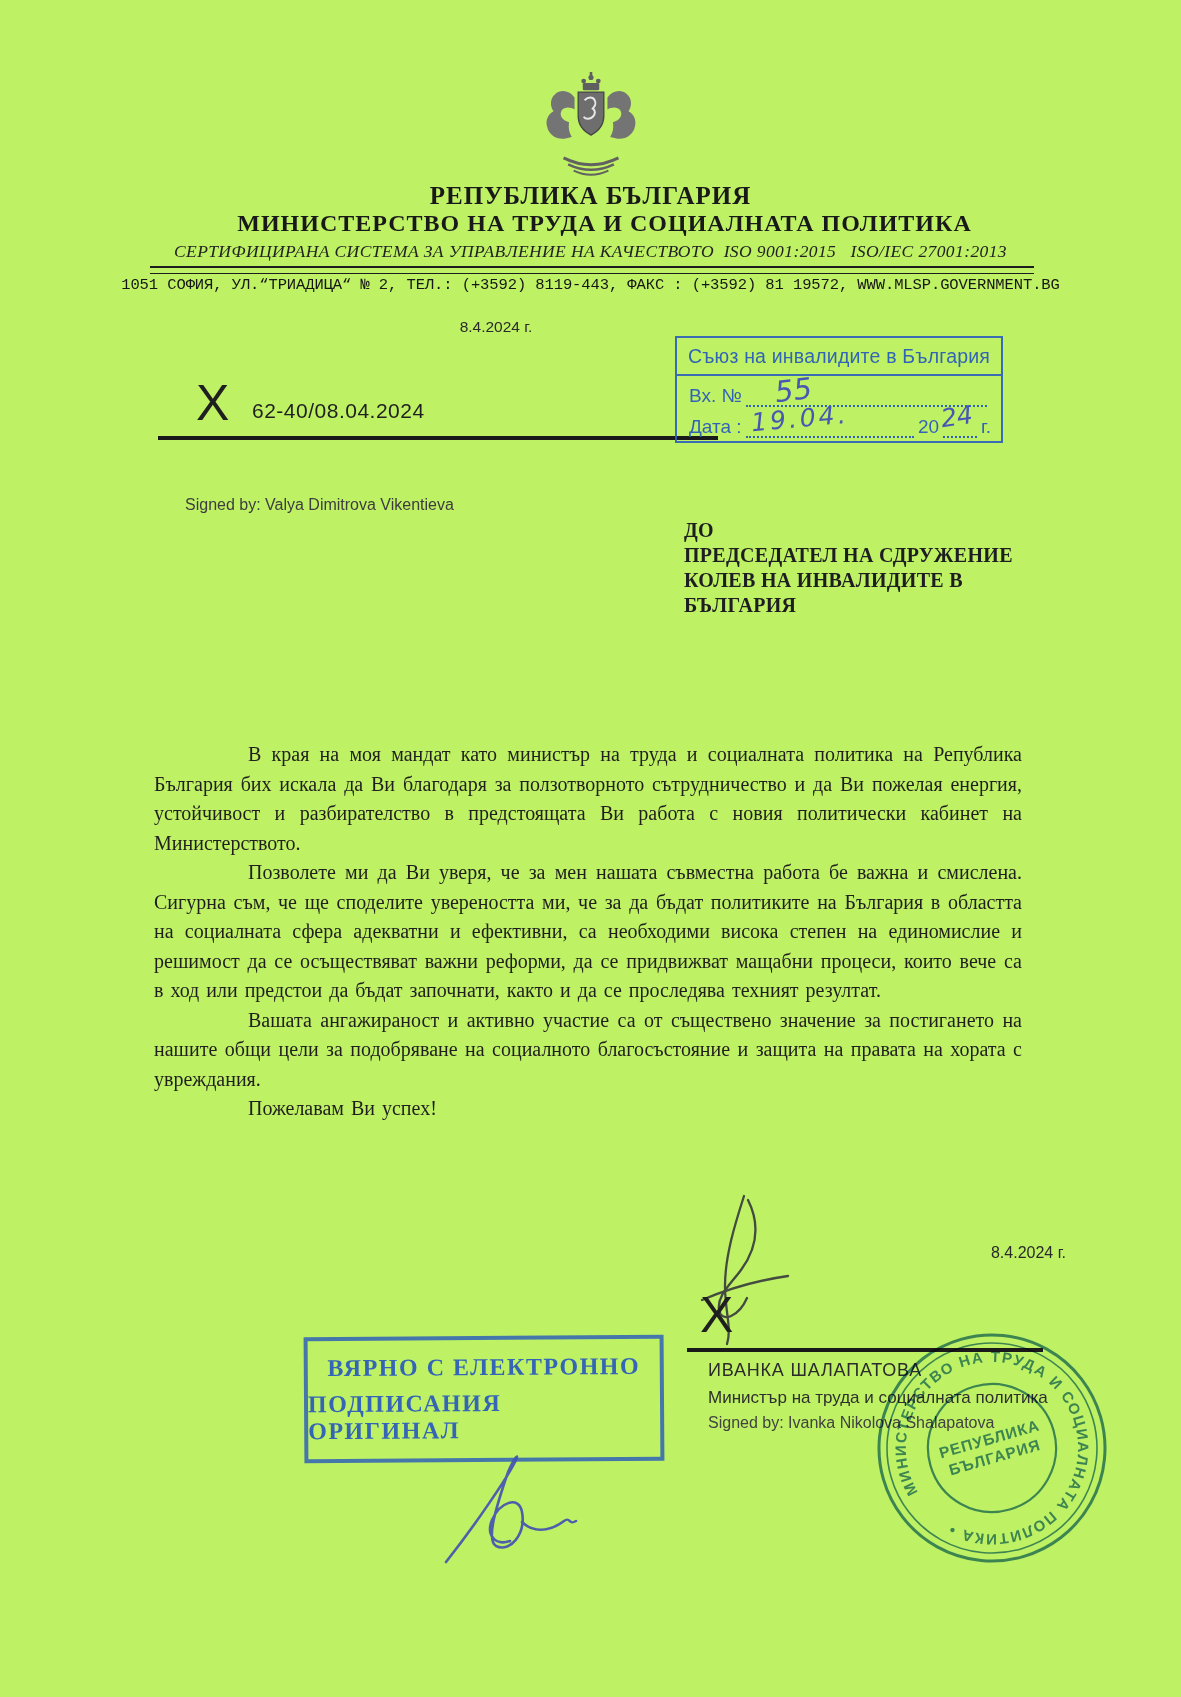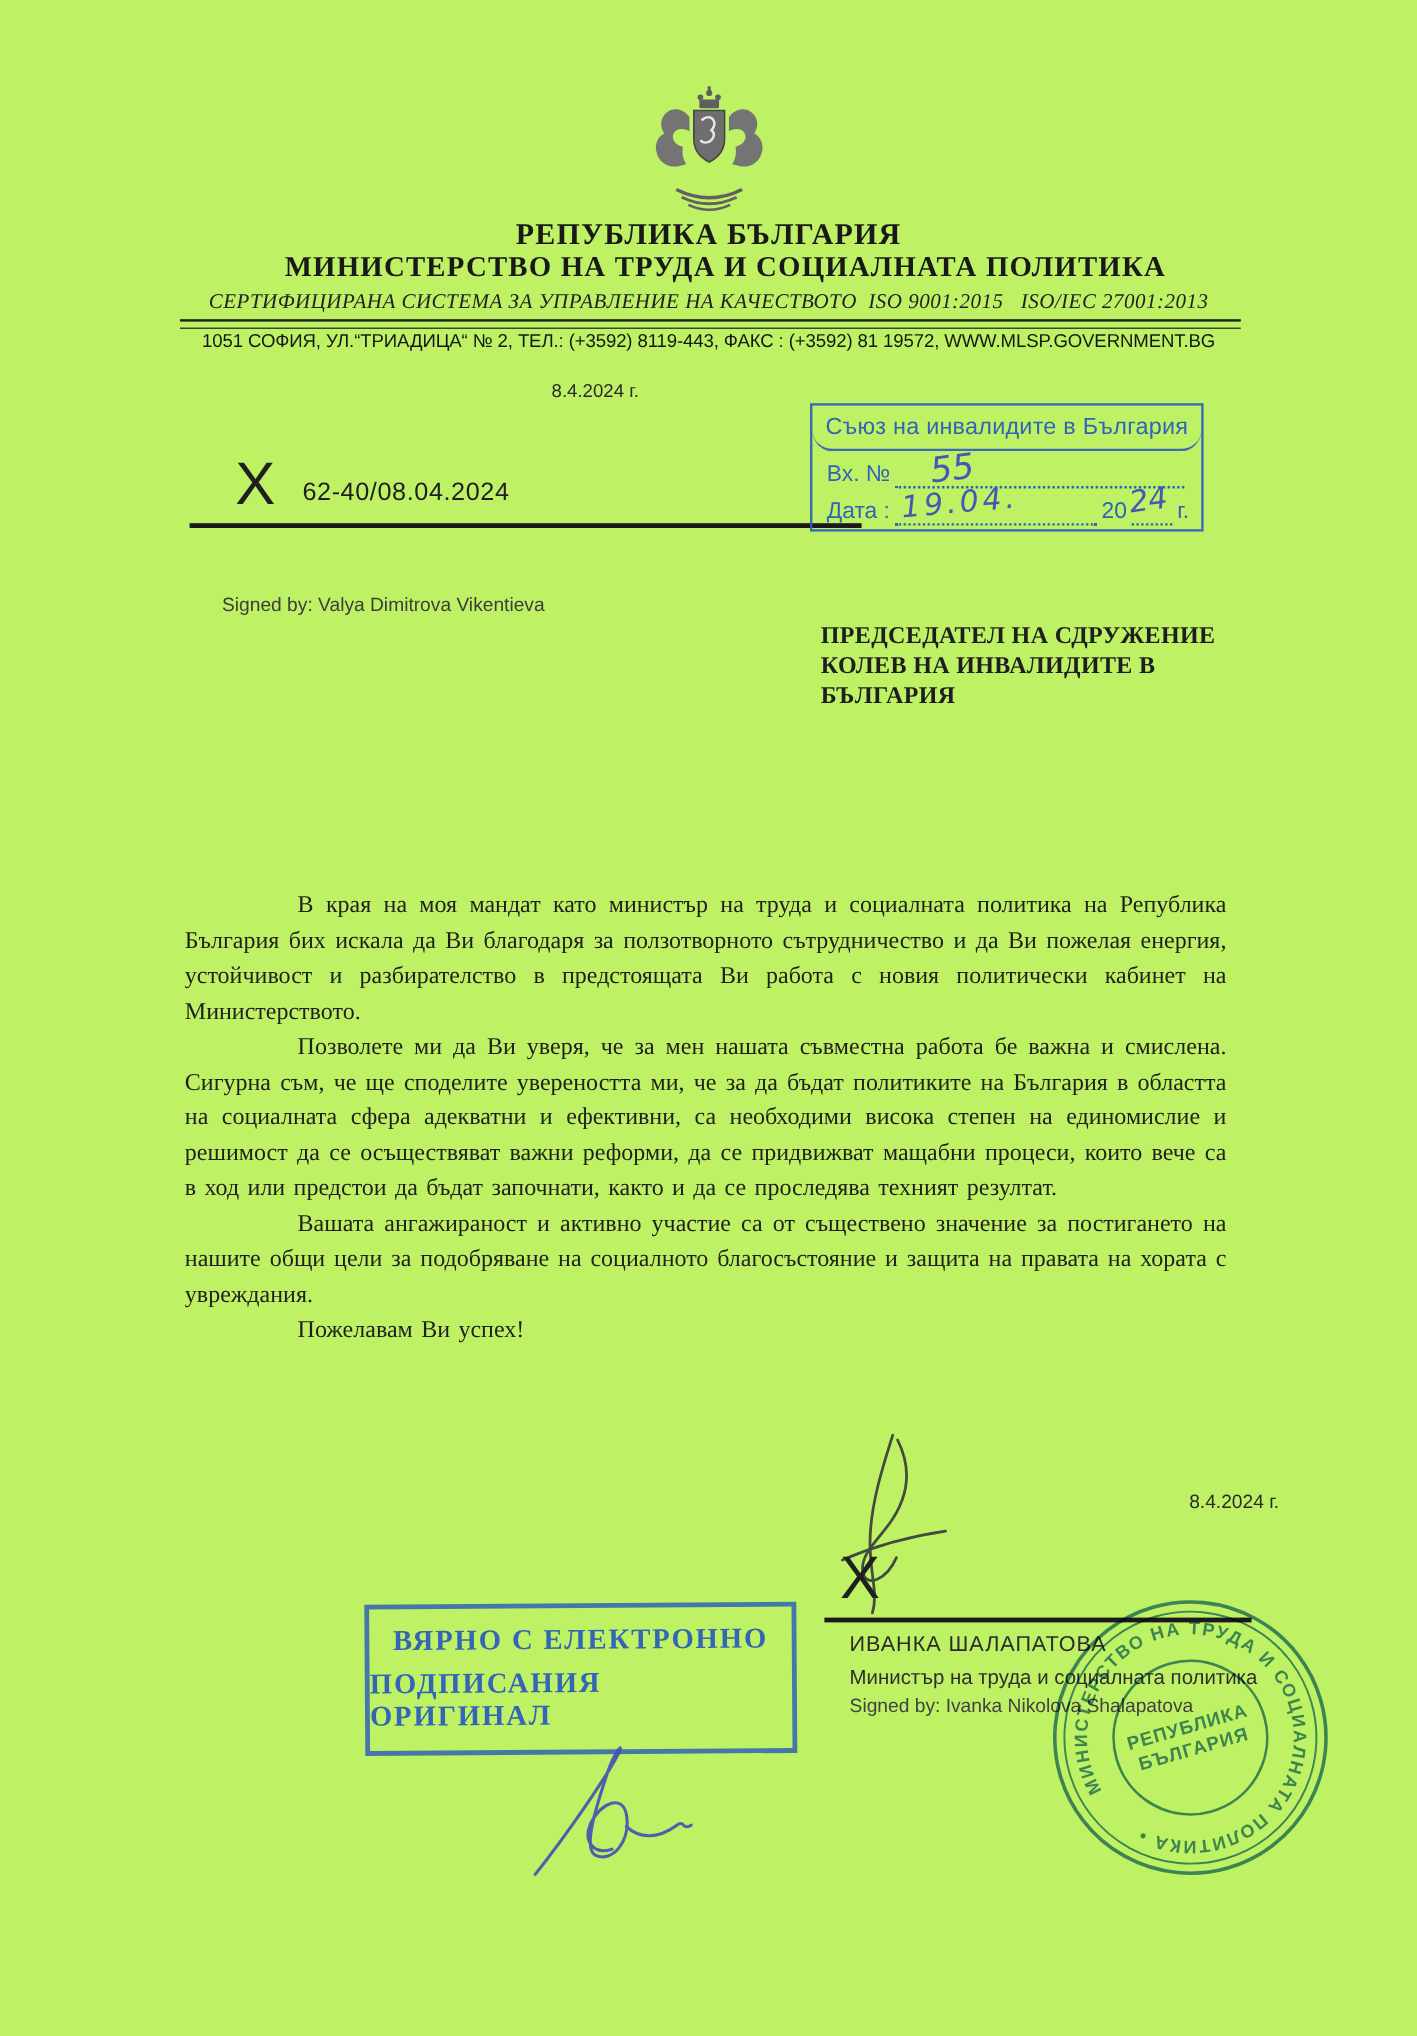--- a/index.html
+++ b/index.html
@@ -14,41 +14,41 @@
   .crest{left:527px;top:70px;width:128px;height:110px;}
   .h-republic{left:0;top:182px;width:1181px;text-align:center;
     font-weight:bold;font-size:25px;letter-spacing:1px;color:#191919;}
   .h-ministry{left:0;top:210px;width:1181px;text-align:center;
     font-weight:bold;font-size:24px;letter-spacing:1px;color:#191919;padding-left:14px;}
   .h-cert{left:0;top:241px;width:1181px;text-align:center;
     font-style:italic;font-size:17.5px;letter-spacing:.4px;color:#222;}
   .h-rule{left:150px;top:266px;width:884px;height:5px;
     border-top:2.5px solid #1d1d1d;border-bottom:1.5px solid #1d1d1d;}
   .h-address{left:0;top:276px;width:1181px;text-align:center;
-    font-family:Liberation Sans, sans-serif;font-size:15.5px;
+    font-family:Liberation Mono, monospace;font-size:15.5px;
     letter-spacing:-0.1px;color:#161616;}
 
   
   .date-top{left:436px;top:318px;width:120px;text-align:center;
     font-family:"Liberation Sans",sans-serif;font-size:15.5px;color:#2a2a2a;}
   .xmark-top{left:196px;top:378px;font-family:"Liberation Sans",sans-serif;
     font-size:50px;color:#1f1f1f;line-height:50px;}
   .ref-num{left:252px;top:399px;font-family:"Liberation Sans",sans-serif;
     font-size:21px;letter-spacing:.5px;color:#1f1f1f;}
   .ref-rule{left:158px;top:436px;width:560px;height:4px;background:#1a1a1a;}
   .signedby-top{left:185px;top:496px;font-family:"Liberation Sans",sans-serif;
     font-size:16px;color:#3d3d3d;}
 
   
   .in-stamp{left:675px;top:336px;width:324px;height:103px;
     border:2.5px solid rgba(45,95,186,.95);color:#2d5fba;
     font-family:"Liberation Sans",sans-serif;opacity:.96;}
   .in-stamp .org{height:36px;border-bottom:2.5px solid rgba(45,95,186,.95);
     display:flex;align-items:center;justify-content:center;
-    font-size:19.5px;letter-spacing:.2px;border-radius:17px;}
+    font-size:19.5px;letter-spacing:.2px;}
   .in-stamp .row{display:flex;align-items:flex-end;margin:9px 10px 0 12px;
     font-size:19px;position:relative;}
   .dotline{flex:1;border-bottom:2.3px dotted #2d5fba;height:15px;margin:0 4px;}
   .dotshort{width:34px;border-bottom:2.3px dotted #2d5fba;height:15px;margin:0 4px;}
   .hw{font-family:"DejaVu Sans",sans-serif;font-style:italic;color:#4352b6;}
   .hw-55{position:absolute;left:86px;top:-12px;font-size:29px;transform:rotate(-7deg);}
   .hw-1904{position:absolute;left:62px;top:-12px;font-size:25px;transform:rotate(-5deg);letter-spacing:3px;}
   .hw-24{position:absolute;left:252px;top:-14px;font-size:25px;transform:rotate(-8deg);}
 
   
@@ -137,20 +137,21 @@
       <span class="dotline"></span>
       <span>20</span>
       <span class="dotshort"></span>
       <span>г.</span>
       <span class="hw hw-1904">19.04.</span>
       <span class="hw hw-24">24</span>
     </div>
   </div>
 
   <div class="abs recipient">
+    <div>ДО</div>
     <div>ПРЕДСЕДАТЕЛ НА СДРУЖЕНИЕ</div>
     <div>КОЛЕВ НА ИНВАЛИДИТЕ В</div>
     <div>БЪЛГАРИЯ</div>
   </div>
 
   <div class="abs body-block">
     <p>В края на моя мандат като министър на труда и социалната политика на Република България бих искала да Ви благодаря за ползотворното сътрудничество и да Ви пожелая енергия, устойчивост и разбирателство в предстоящата Ви работа с новия политически кабинет на Министерството.</p>
     <p>Позволете ми да Ви уверя, че за мен нашата съвместна работа бе важна и смислена. Сигурна съм, че ще споделите увереността ми, че за да бъдат политиките на България в областта на социалната сфера адекватни и ефективни, са необходими висока степен на единомислие и решимост да се осъществяват важни реформи, да се придвижват мащабни процеси, които вече са в ход или предстои да бъдат започнати, както и да се проследява техният резултат.</p>
     <p>Вашата ангажираност и активно участие са от съществено значение за постигането на нашите общи цели за подобряване на социалното благосъстояние и защита на правата на хората с увреждания.</p>
     <p>Пожелавам Ви успех!</p>

